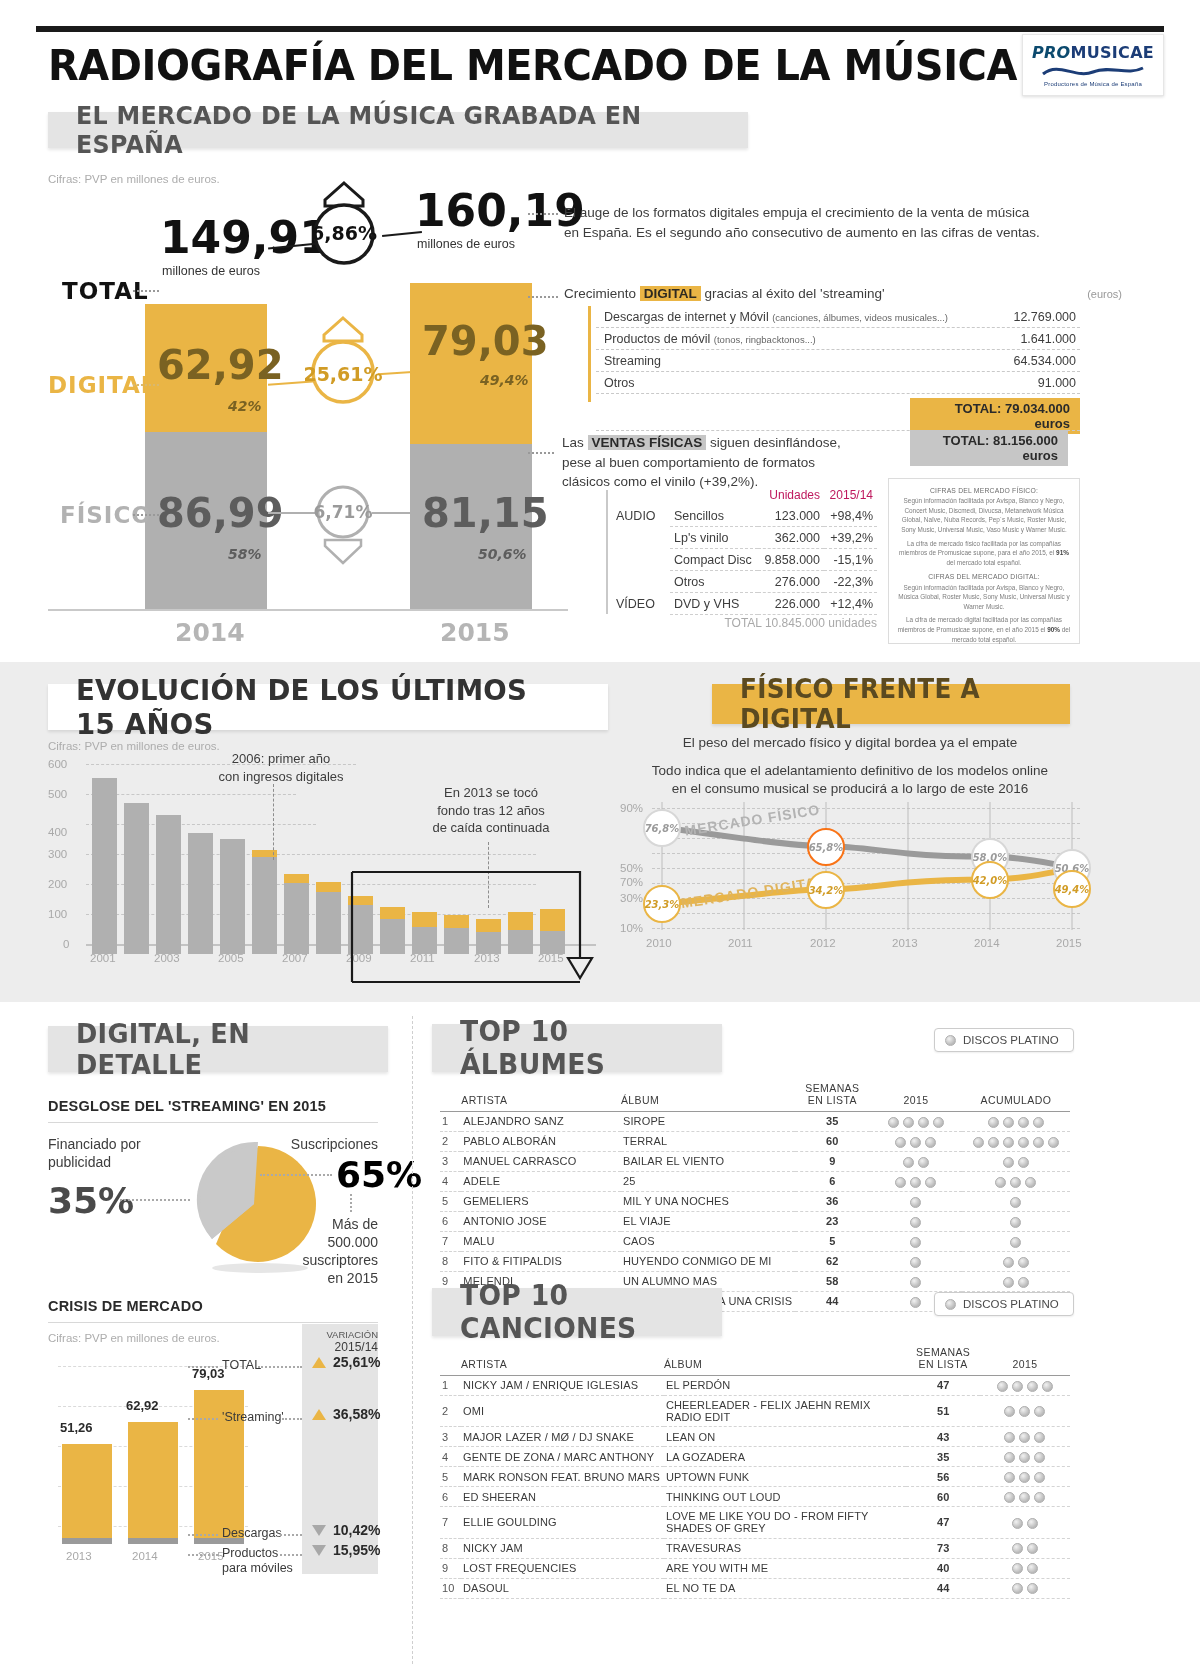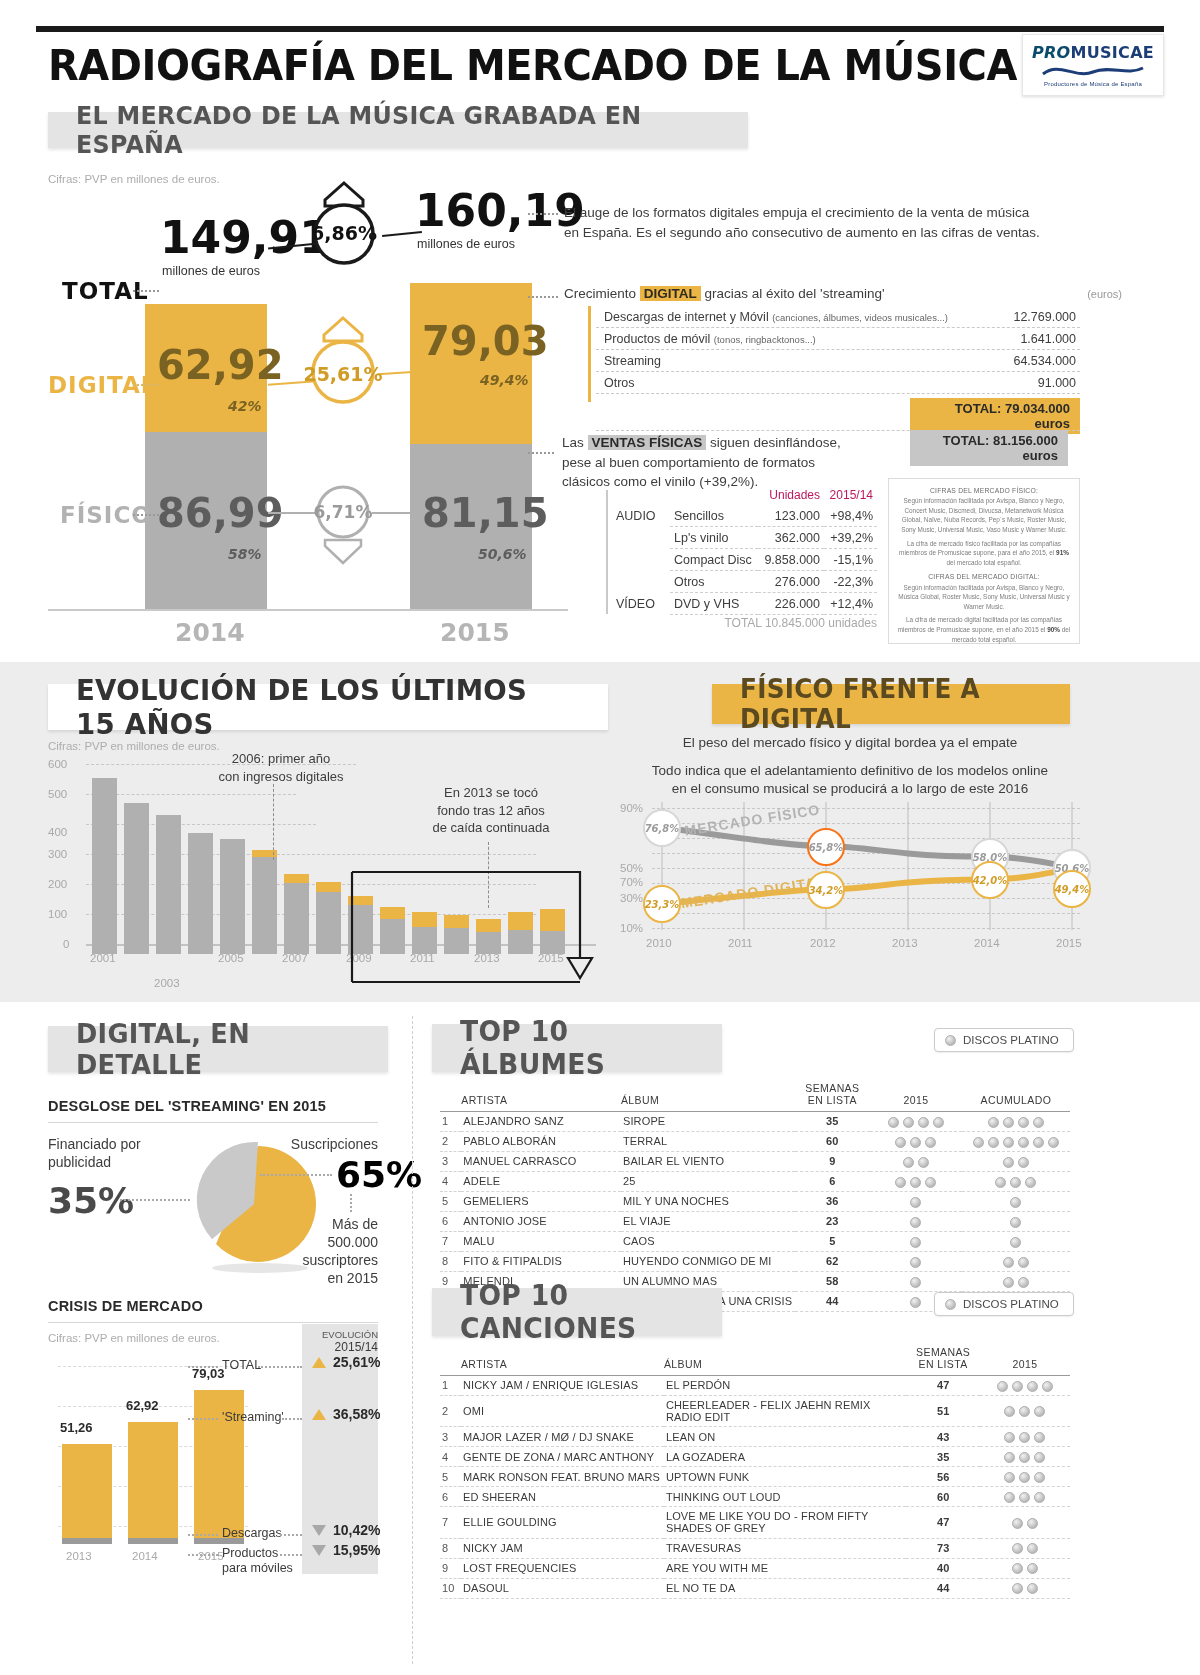--- a/index.html
+++ b/index.html
@@ -405,21 +405,21 @@
       <div class="evbar" style="left:460px; bottom:0; width:25px; height:182px;">
           <div class="g" style="height:24px;"></div>
           <div class="y" style="bottom:24px; height:18px;"></div>
         </div>
       <div class="evbar" style="left:492px; bottom:0; width:25px; height:182px;">
           <div class="g" style="height:23px;"></div>
           <div class="y" style="bottom:23px; height:22px;"></div>
         </div>
 
       <div class="tick" style="left:42px; top:190px;">2001</div>
-      <div class="tick" style="left:106px; top:190px;margin-top:25px;">2003</div>
+      <div class="tick" style="left:106px; top:190px;">2003</div>
       <div class="tick" style="left:170px; top:190px;">2005</div>
       <div class="tick" style="left:234px; top:190px;">2007</div>
       <div class="tick" style="left:298px; top:190px;">2009</div>
       <div class="tick" style="left:362px; top:190px;">2011</div>
       <div class="tick" style="left:426px; top:190px;">2013</div>
       <div class="tick" style="left:490px; top:190px;">2015</div>
 
       <div class="annot" style="left:148px; top:-12px; width:170px; white-space:pre-line;">2006: primer año
 con ingresos digitales</div>
       <div class="vdot" style="left:225px; top:22px; height:76px;"></div>
@@ -519,21 +519,21 @@
 500.000
 suscriptores
 en 2015</div>
 
     <div class="subhd" style="left:48px; top:296px;">CRISIS DE MERCADO</div>
     <div class="hr" style="left:48px; top:320px; width:330px;"></div>
     <div class="cifras" style="left:48px; top:330px;">Cifras: PVP en millones de euros.</div>
 
     <div class="varcol" style="left:302px; top:322px; width:76px; height:250px;"></div>
     <div class="varhd" style="left:302px; top:328px; width:76px;">
-      <span>EVOLUCIÓN</span><br>
+      <span>VARIACIÓN</span><br>
       <span style="font-size:12px; color:#3a3a3a;">2015/14</span>
     </div>
 
     <div style="position:absolute; left:48px; top:356px; width:250px; height:200px;">
       <div class="vm-axis" style="left:10px; top:8px; width:190px;"></div>
       <div class="vm-axis" style="left:10px; top:48px; width:190px;"></div>
       <div class="vm-axis" style="left:10px; top:88px; width:190px;"></div>
       <div class="vm-axis" style="left:10px; top:128px; width:190px;"></div>
       <div class="vm-axis" style="left:10px; top:168px; width:190px;"></div>
 

